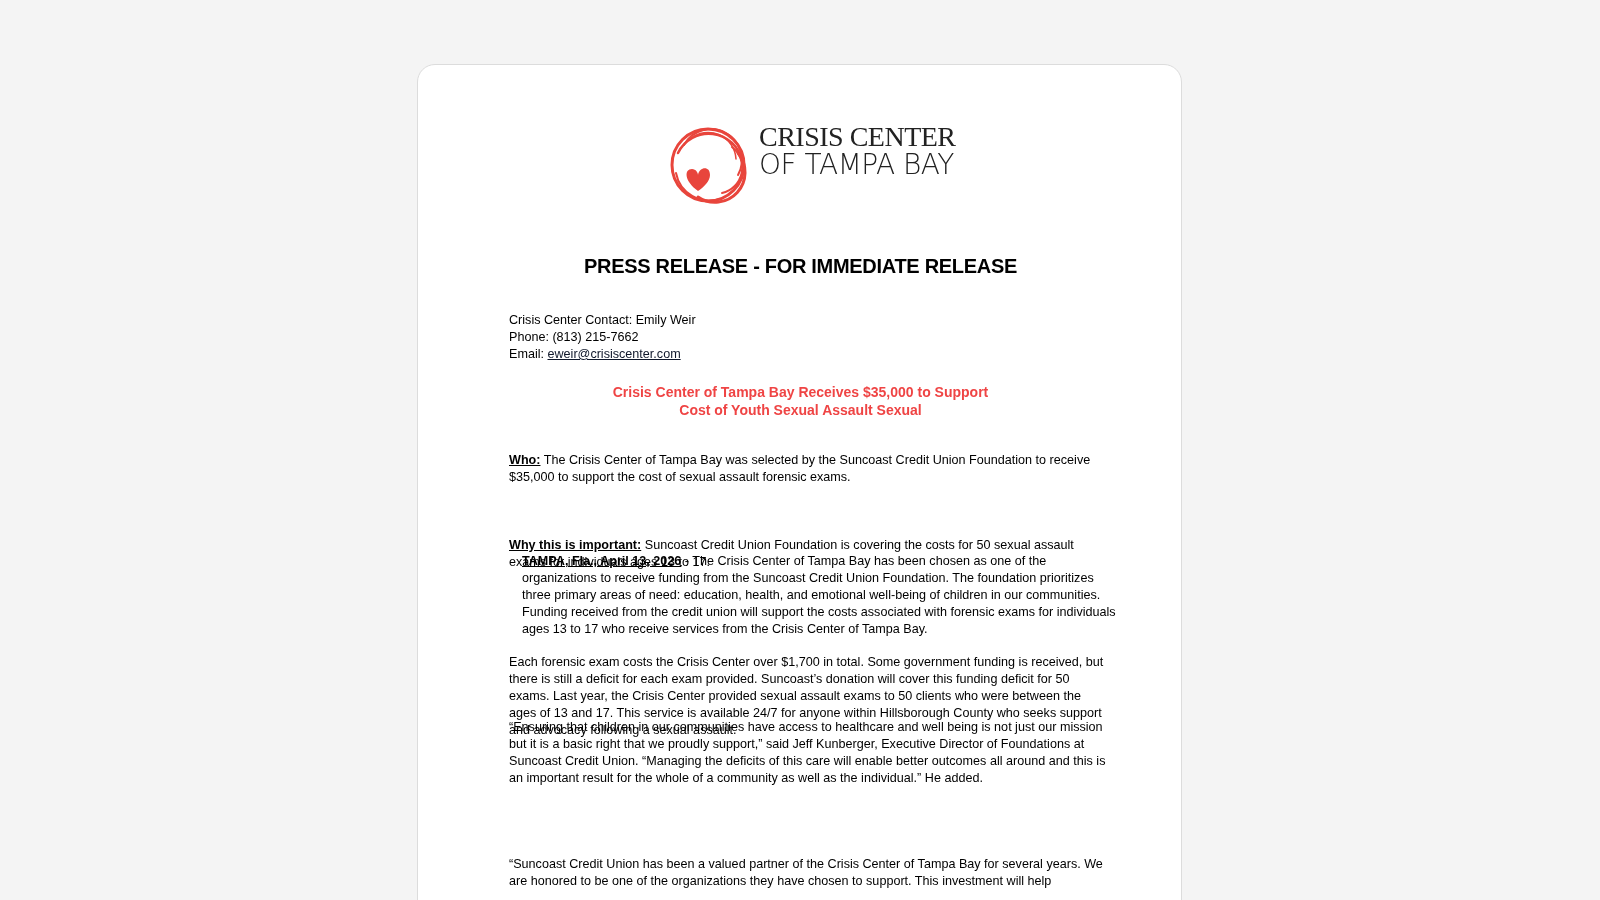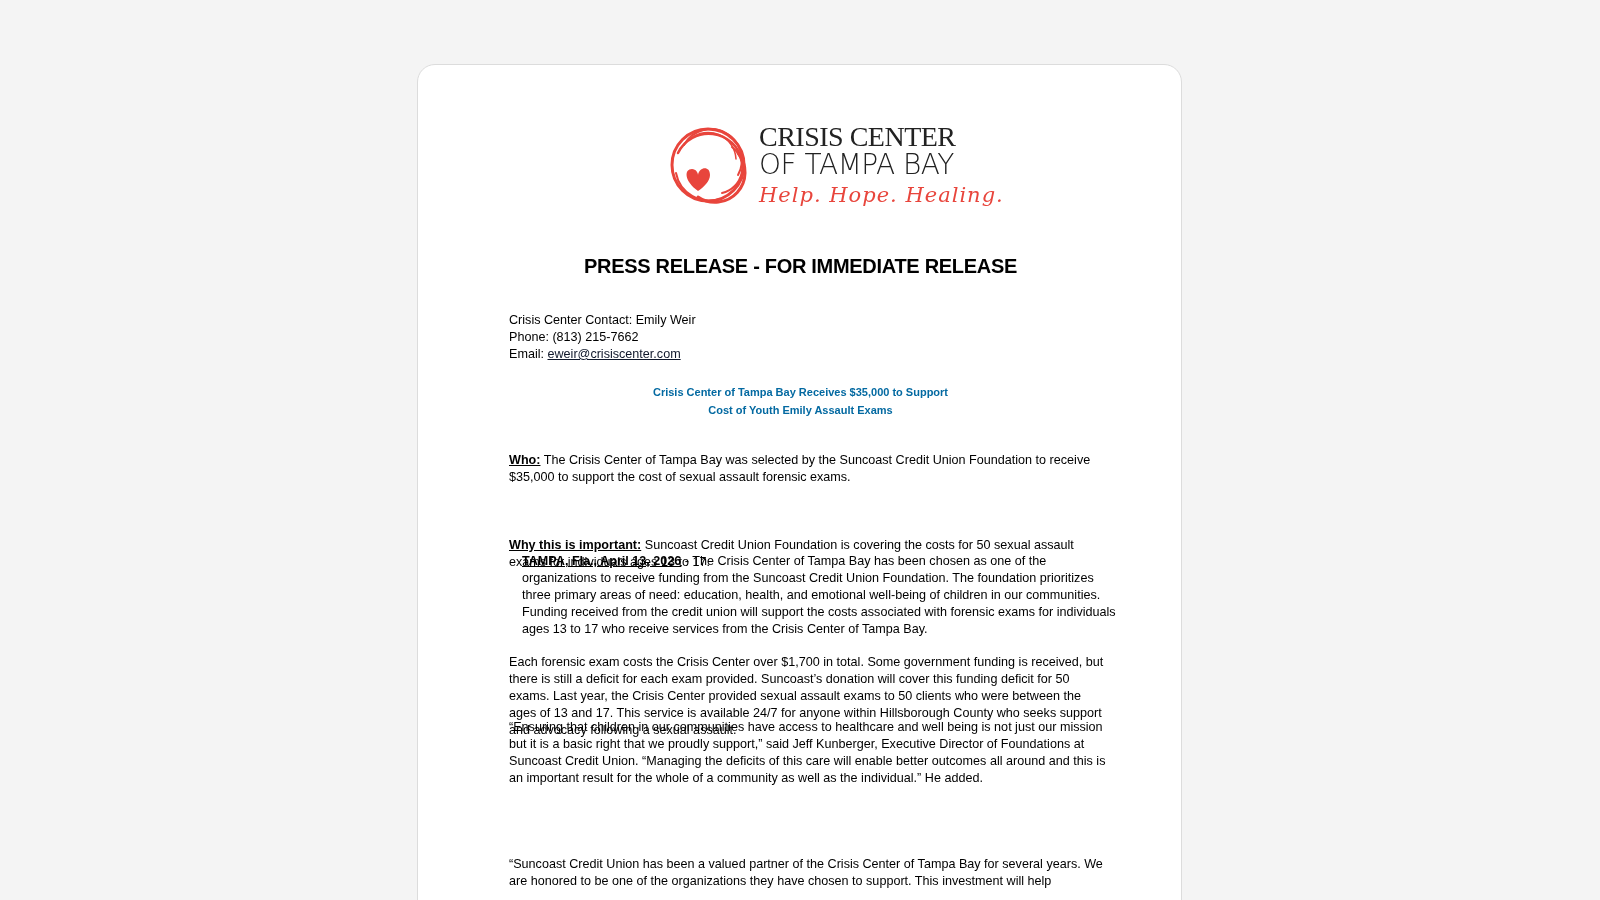--- a/index.html
+++ b/index.html
@@ -79,23 +79,23 @@
       color: #000;
     }
     .contact a { color: #0f172a; text-decoration: underline; }
     .headline {
       position: absolute;
       left: 0;
       width: 765px;
       top: 318px;
       text-align: center;
       font-weight: bold;
-      font-size: 11px;
+      font-size: 14px;
       line-height: 18px;
-      color: #0369a1;
+      color: #ef4444;
     }
     .body-block {
       position: absolute;
       left: 91px;
       width: 600px;
       font-size: 12.6px;
       line-height: 17px;
       color: #000;
     }
     .body-block b { font-weight: bold; text-decoration: underline; }
@@ -121,34 +121,33 @@
         <path d="M64 24 A26 26 0 0 1 54 70" stroke-width="2"></path>
         <path d="M22 16 A28 28 0 0 1 68 36" stroke-width="1.5"></path>
         <path d="M8 50 A34 34 0 0 0 52 76" stroke-width="2"></path>
       </g>
       <path d="M30 68 C 16 58, 16 46, 24 46 C 28 46, 30 50, 30 52 C 31 44, 42 42, 42 52 C 42 58, 36 64, 30 68 Z" fill="#e8453c"></path>
     </svg>
     <div class="logo-text">
       <span class="l1">CRISIS CENTER</span>
       <span class="l2">OF TAMPA BAY</span>
     </div>
-    <div class="logo-tagline">Help.  Hope.  Healing.</div>
   </div>
 
   <div class="press-heading">PRESS RELEASE - FOR IMMEDIATE RELEASE</div>
 
   <div class="contact">
     <div>Crisis Center Contact: Emily Weir</div>
     <div>Phone: (813) 215-7662</div>
     <div><span>Email: </span><a href="#">eweir@crisiscenter.com</a></div>
   </div>
 
   <div class="headline">
     <div>Crisis Center of Tampa Bay Receives $35,000 to Support</div>
-    <div>Cost of Youth Emily Assault Exams</div>
+    <div>Cost of Youth Sexual Assault Sexual</div>
   </div>
 
   <div class="body-block p1"><b>Who:</b><span> The Crisis Center of Tampa Bay was selected by the Suncoast Credit Union Foundation to receive $35,000 to support the cost of sexual assault forensic exams.</span></div>
 
   <div class="body-block p2"><b>Why this is important:</b><span> Suncoast Credit Union Foundation is covering the costs for 50 sexual assault exams for individuals ages 13 to 17.</span></div>
 
   <div class="body-block p3"><b>TAMPA, Fla., April 13, 2026</b><span> - The Crisis Center of Tampa Bay has been chosen as one of the organizations to receive funding from the Suncoast Credit Union Foundation. The foundation prioritizes three primary areas of need: education, health, and emotional well-being of children in our communities. Funding received from the credit union will support the costs associated with forensic exams for individuals ages 13 to 17 who receive services from the Crisis Center of Tampa Bay.</span></div>
 
   <div class="body-block p4"><span>Each forensic exam costs the Crisis Center over $1,700 in total. Some government funding is received, but there is still a deficit for each exam provided. Suncoast’s donation will cover this funding deficit for 50 exams. Last year, the Crisis Center provided sexual assault exams to 50 clients who were between the ages of 13 and 17. This service is available 24/7 for anyone within Hillsborough County who seeks support and advocacy following a sexual assault.</span></div>
 

